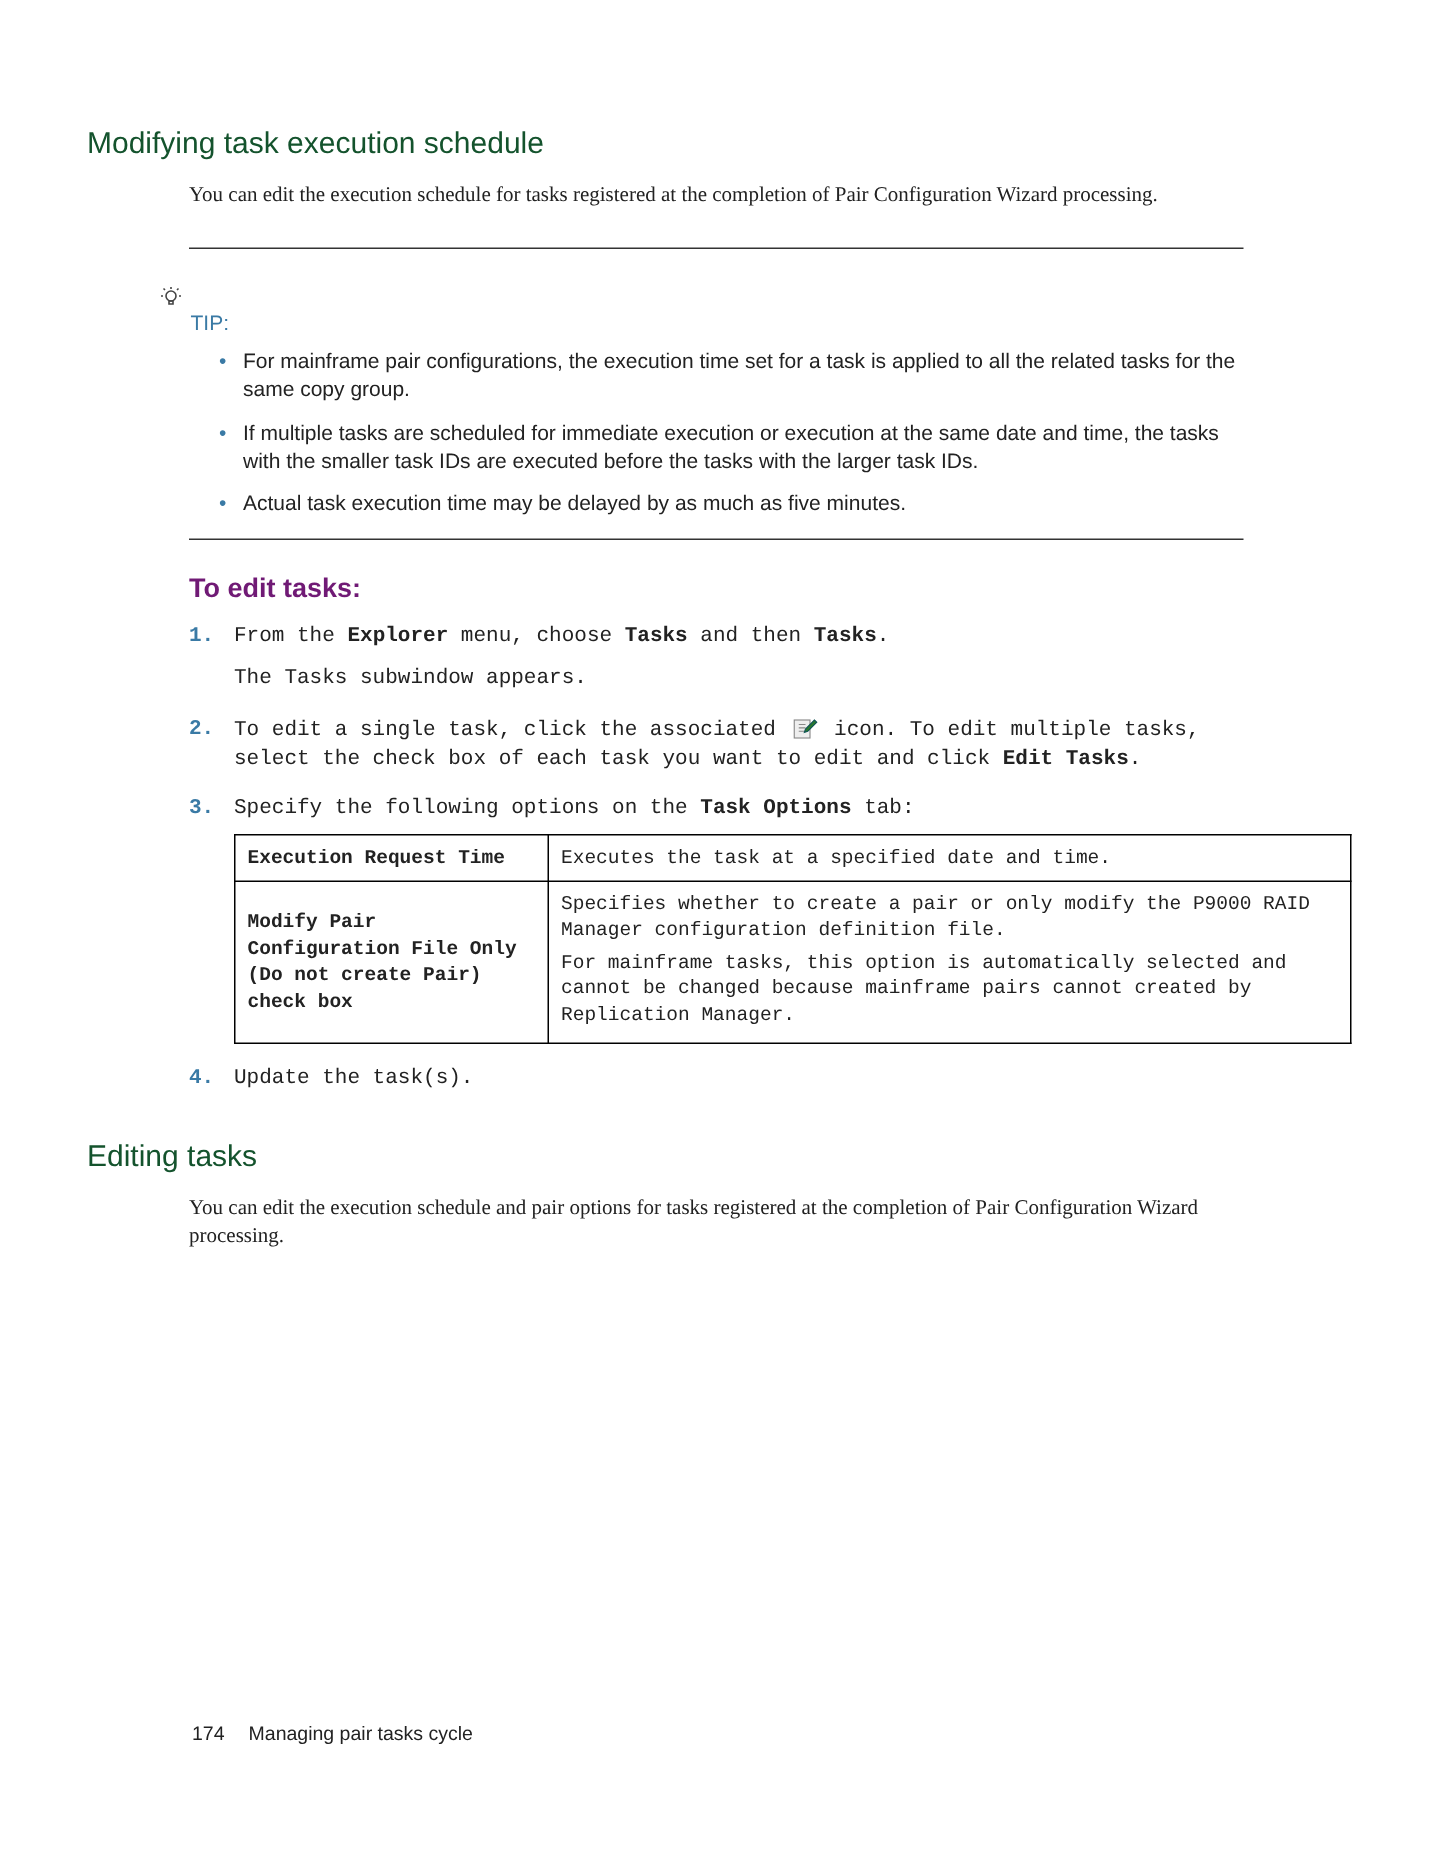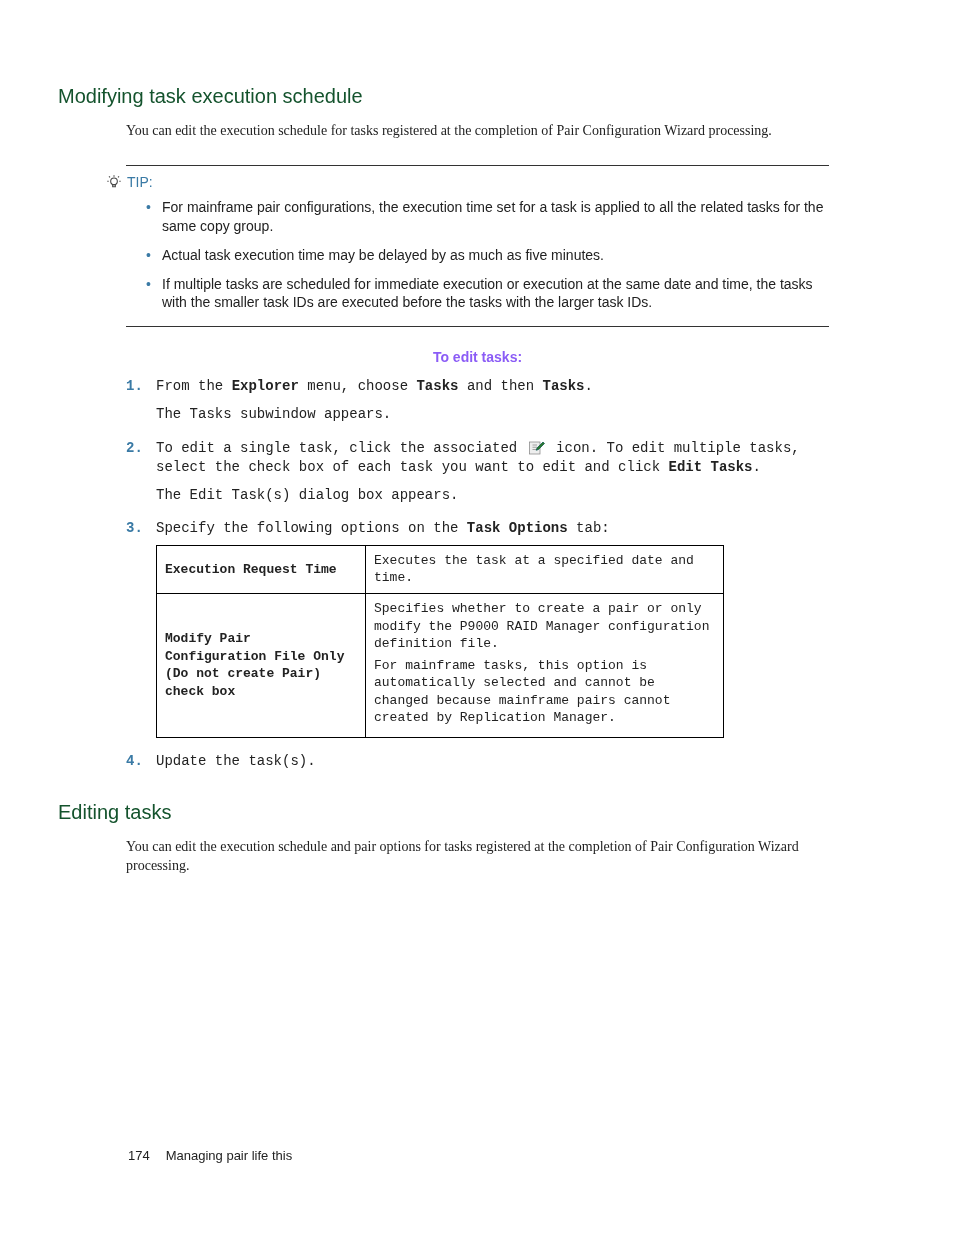--- a/index.html
+++ b/index.html
@@ -38,20 +38,21 @@
   }
   .tip-row {
     display: flex;
     align-items: center;
     gap: 5px;
     margin-left: -20px;
   }
   .tip-label {
     color: #3a7aa5;
     font-weight: 400;
+    margin-top: 33px;
   }
   .bulb {
     width: 16px;
     height: 16px;
     flex: none;
   }
   .tip-body {
     margin-top: 8px;
   }
   ul.bul {
@@ -67,25 +68,24 @@
   }
   ul.bul li::before {
     content: "•";
     color: #3a7aa5;
     position: absolute;
     left: 0;
     top: 0;
     font-size: 14px;
   }
   .sub-h {
-    color: #8b5cf6;
+    color: #701a75;
     font-weight: bold;
     margin: 22px 0 12px 68px;
-    font-size: 14px;
-    text-align: center;
+    font-size: 18px;
   }
   ol.steps {
     margin: 0 0 0 68px;
     padding: 0;
     list-style: none;
     counter-reset: step;
   }
   ol.steps > li {
     position: relative;
     padding-left: 30px;
@@ -108,21 +108,21 @@
   .eicon {
     display: inline-block;
     vertical-align: middle;
     width: 18px;
     height: 18px;
     margin: 0 2px;
   }
   table.opts {
     border-collapse: collapse;
     margin: 6px 0 0 0;
-    width: 568px;
+    width: 745px;
     font-size: 13px;
   }
   table.opts td {
     border: 1.5px solid #000;
     padding: 6px 8px;
     vertical-align: top;
     line-height: 1.35;
   }
   table.opts td.k {
     width: 192px;
@@ -159,41 +159,40 @@
             <line x1="6" y1="5" x2="4.5" y2="3.5"></line>
             <line x1="18" y1="5" x2="19.5" y2="3.5"></line>
             <path d="M10 16h4v3h-4z"></path>
           </g>
         </svg>
       <span class="tip-label">TIP:</span>
     </div>
     <div class="tip-body">
       <ul class="bul">
         <li>For mainframe pair configurations, the execution time set for a task is applied to all the related tasks for the same copy group.</li>
+        <li>If multiple tasks are scheduled for immediate execution or execution at the same date and time, the tasks with the smaller task IDs are executed before the tasks with the larger task IDs.</li>
         <li>Actual task execution time may be delayed by as much as five minutes.</li>
-        <li>If multiple tasks are scheduled for immediate execution or execution at the same date and time, the tasks with the smaller task IDs are executed before the tasks with the larger task IDs.</li>
       </ul>
     </div>
     <hr class="rule" style="margin-top:14px">
   </div>
 
   <div class="sub-h">To edit tasks:</div>
 
   <ol class="steps">
     <li>
       <span>From the </span><span class="b">Explorer</span><span> menu, choose </span><span class="b">Tasks</span><span> and then </span><span class="b">Tasks</span><span>.</span>
       <div class="step-sub">The Tasks subwindow appears.</div>
     </li>
     <li>
       <span>To edit a single task, click the associated </span><svg class="eicon" viewBox="0 0 24 24">
           <rect x="2" y="4" width="14" height="16" fill="#eee" stroke="#888"></rect>
           <path d="M6 8h6M6 11h6M6 14h6" stroke="#888"></path>
           <path d="M20 4l-8 8-1 3 3-1 8-8z" fill="#2a7a2a" stroke="#155" stroke-width="1"></path>
         </svg><span> icon. To edit multiple tasks, select the check box of each task you want to edit and click </span><span class="b">Edit Tasks</span><span>.</span>
-      <div class="step-sub">The Edit Task(s) dialog box appears.</div>
     </li>
     <li>
       <span>Specify the following options on the </span><span class="b">Task Options</span><span> tab:</span>
       <table class="opts">
         <tbody>
             <tr>
           <td class="k">Execution Request Time</td>
           <td>Executes the task at a specified date and time.</td>
         </tr>
         <tr>
@@ -210,14 +209,14 @@
       <span>Update the task(s).</span>
     </li>
   </ol>
 
   <h2 class="h2" style="margin-top:30px">Editing tasks</h2>
   <p class="intro">You can edit the execution schedule and pair options for tasks registered at the completion of Pair Configuration Wizard processing.</p>
 
 </div>
 
 <div class="footer">
-  <span class="pn">174</span><span>Managing pair life this</span>
+  <span class="pn">174</span><span>Managing pair tasks cycle</span>
 </div>
 
 </body></html>

